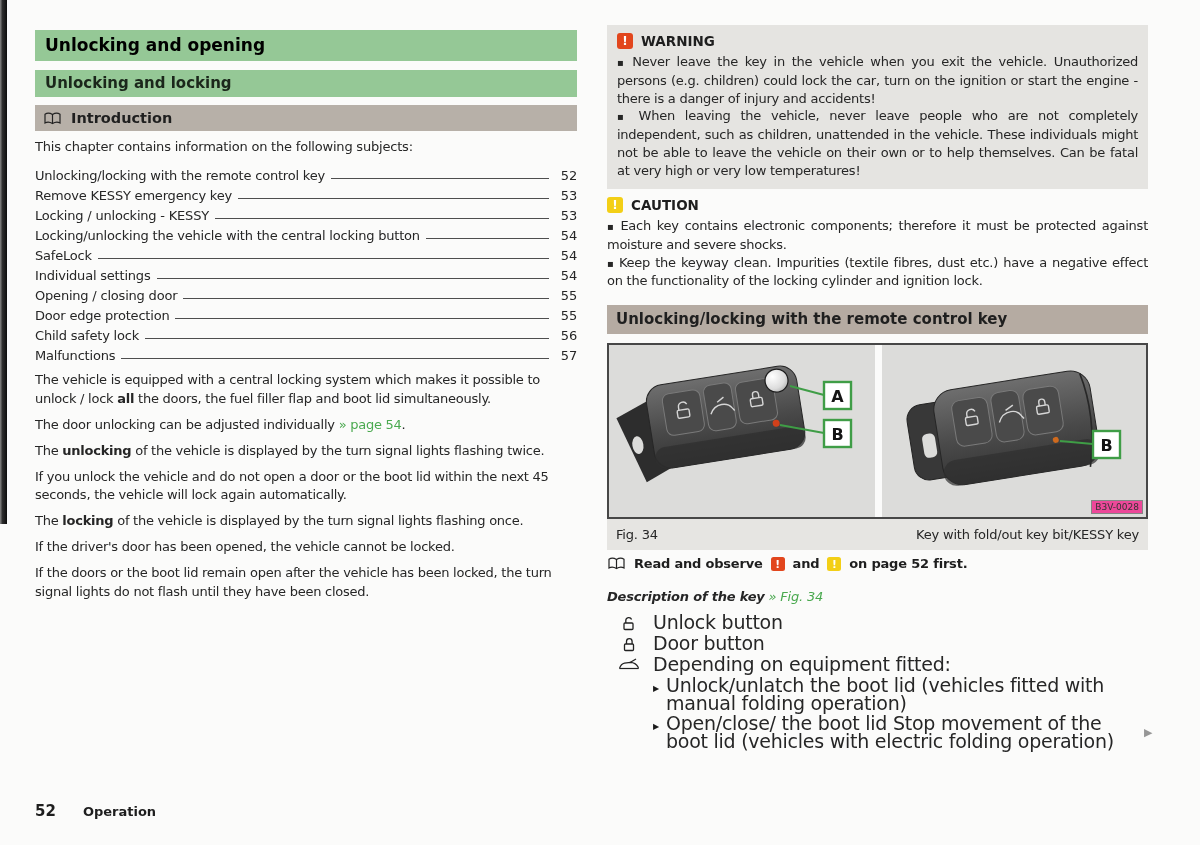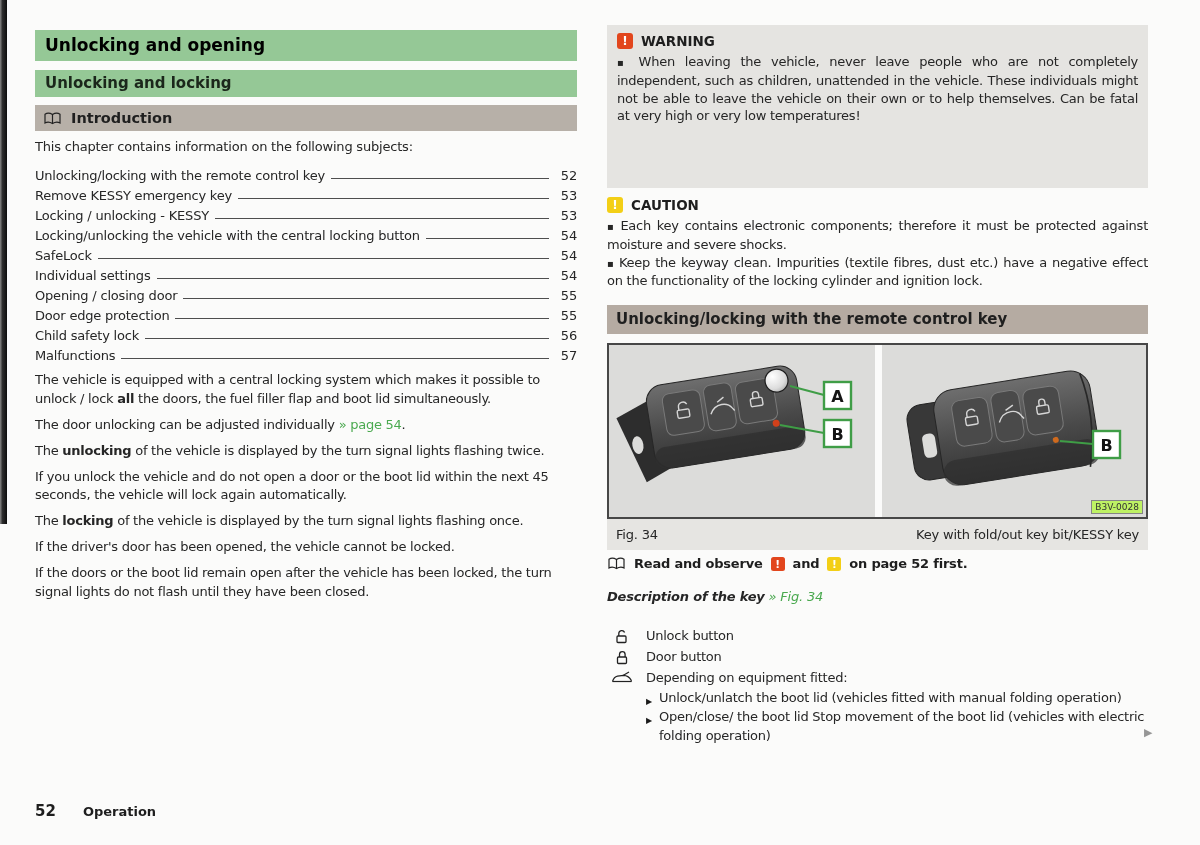--- a/index.html
+++ b/index.html
@@ -50,30 +50,30 @@
   .caution-block{position:absolute;top:197px;left:0;right:0;max-height:106px;overflow:hidden;}
 
   .tan-bar{position:absolute;top:305px;left:0;right:0;height:29px;background:#b5aba2;
     color:#1f1f1f;font-size:15px;font-weight:bold;line-height:29px;padding-left:9px;box-sizing:border-box;}
 
   .figure{position:absolute;top:343px;left:0;width:541px;height:176px;background:#dcdcda;
     border:2px solid #474747;box-sizing:border-box;}
   .fig-divider{position:absolute;left:266px;top:0;bottom:0;width:7px;background:#fbfbfa;}
   .fig-half-left{position:absolute;left:0;top:0;width:266px;height:172px;}
   .fig-half-right{position:absolute;left:273px;top:0;width:264px;height:172px;}
-  .fig-code{position:absolute;right:3px;bottom:3px;background:#bef264;border:1px solid #858585;
+  .fig-code{position:absolute;right:3px;bottom:3px;background:#ec4899;border:1px solid #858585;
     font-size:9px;line-height:12px;padding:0 3px;color:#333;}
   .fig-caption{position:absolute;top:519px;left:0;right:0;height:31px;background:#e6e5e2;
     font-size:13px;box-sizing:border-box;padding:8px 9px 16px 9px;display:flex;gap:15px;letter-spacing:-0.2px;justify-content:space-between;}
   .fig-caption .cap-title{font-weight:normal;}
 
   .read-note{position:absolute;top:556px;left:0;right:0;display:flex;align-items:center;gap:8px;
     font-size:13px;font-weight:bold;letter-spacing:-0.2px;color:#1e1e1e;}
   .desc-heading{position:absolute;top:589px;left:0;right:0;font-size:13px;letter-spacing:-0.2px;font-style:italic;}
-  .key-list{position:absolute;top:612px;left:4px;right:0;font-size:13px;letter-spacing:-0.25px;margin-top:13px;}
+  .key-list{position:absolute;top:612px;left:11px;right:0;font-size:19px;letter-spacing:-0.25px;}
   .key-row{display:flex;gap:13px;line-height:21px;align-items:flex-start;}
   .key-icon{width:22px;flex:0 0 auto;display:flex;justify-content:center;padding-top:3px;}
   .key-sub{margin-left:35px;padding-left:13px;position:relative;line-height:18.3px;margin-top:1px;}
   .key-sub::before{content:"▶";position:absolute;left:0;top:4px;font-size:8px;color:#1a1a1a;}
   .cont-arrow{position:absolute;left:1144px;top:726px;font-size:11px;color:#969696;}
 
   svg{display:block;}
 </style>
 </head>
 <body>
@@ -167,20 +167,21 @@
     </div>
   </div>
 
   <div class="col-right">
 
     <div class="warning-box">
       <div class="note-title-row">
         <span class="excl red">!</span>
         <span>WARNING</span>
       </div>
+      <div class="note-item">Never leave the key in the vehicle when you exit the vehicle. Unauthorized persons (e.g. children) could lock the car, turn on the ignition or start the engine - there is a danger of injury and accidents!</div>
       <div class="note-item">When leaving the vehicle, never leave people who are not completely independent, such as children, unattended in the vehicle. These individuals might not be able to leave the vehicle on their own or to help themselves. Can be fatal at very high or very low temperatures!</div>
     </div>
 
     <div class="caution-block">
       <div class="note-title-row">
         <span class="excl yellow">!</span>
         <span>CAUTION</span>
       </div>
       <div class="note-item">Each key contains electronic components; therefore it must be protected against moisture and severe shocks.</div>
       <div class="note-item">Keep the keyway clean. Impurities (textile fibres, dust etc.) have a negative effect on the functionality of the locking cylinder and ignition lock.</div>

